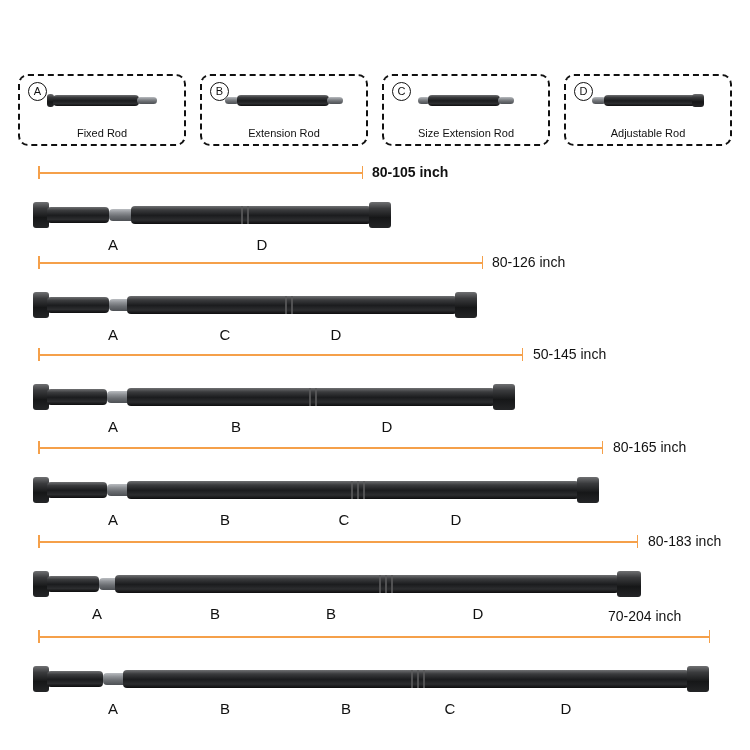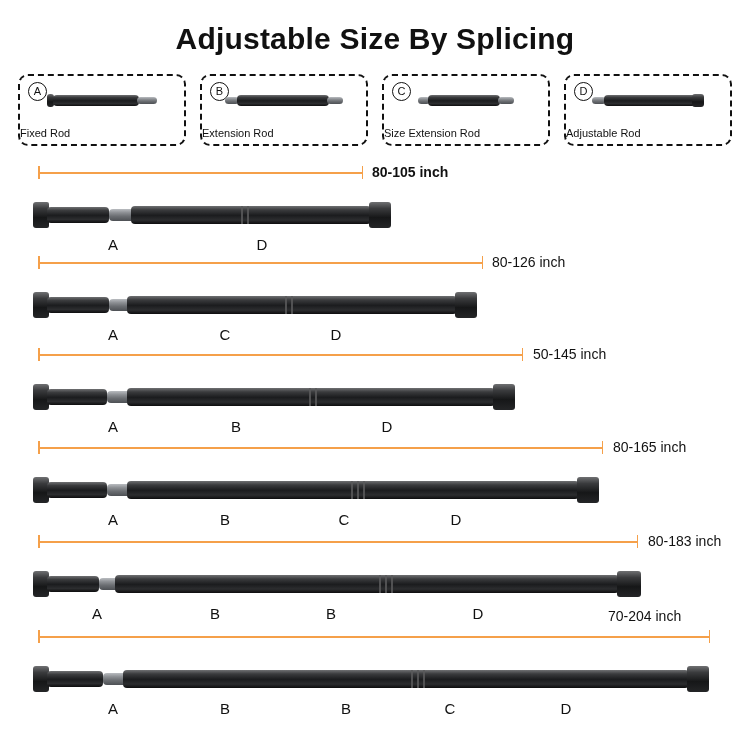--- a/index.html
+++ b/index.html
@@ -54,20 +54,21 @@
   .legend-rod{
     position:absolute;
     left:50%;
     transform:translateX(-50%);
     top:17px;
     height:15px;
   }
   .legend-caption{
     position:absolute;
     bottom:5px;left:0;width:100%;
+    text-align:center;
     font-size:11px;
     color:#111;
     margin-top:37px;
   }
 
   
   .bar{
     position:absolute;
     border-radius:4px;
     background:linear-gradient(to bottom,#6f7072 0%,#3a3b3d 22%,#1b1c1e 52%,#2c2d2f 78%,#0d0d0e 100%);
@@ -125,21 +126,20 @@
     font-size:15px;
     color:#111;
     transform:translateX(-50%);
   }
 </style>
 </head>
 <body>
 
 <div id="page">
 
-  <div class="title">Adjustable Size By Splicing</div>
 
   <div class="legend-row">
 
     <div class="legend-box">
       <div class="legend-tag">A</div>
       <div class="legend-rod" style="width:110px;">
         <div class="cap" style="left:0;top:1px;width:7px;height:13px;"></div>
         <div class="bar" style="left:6px;top:2px;width:86px;height:11px;"></div>
         <div class="bar light" style="left:90px;top:4px;width:20px;height:7px;"></div>
       </div>

